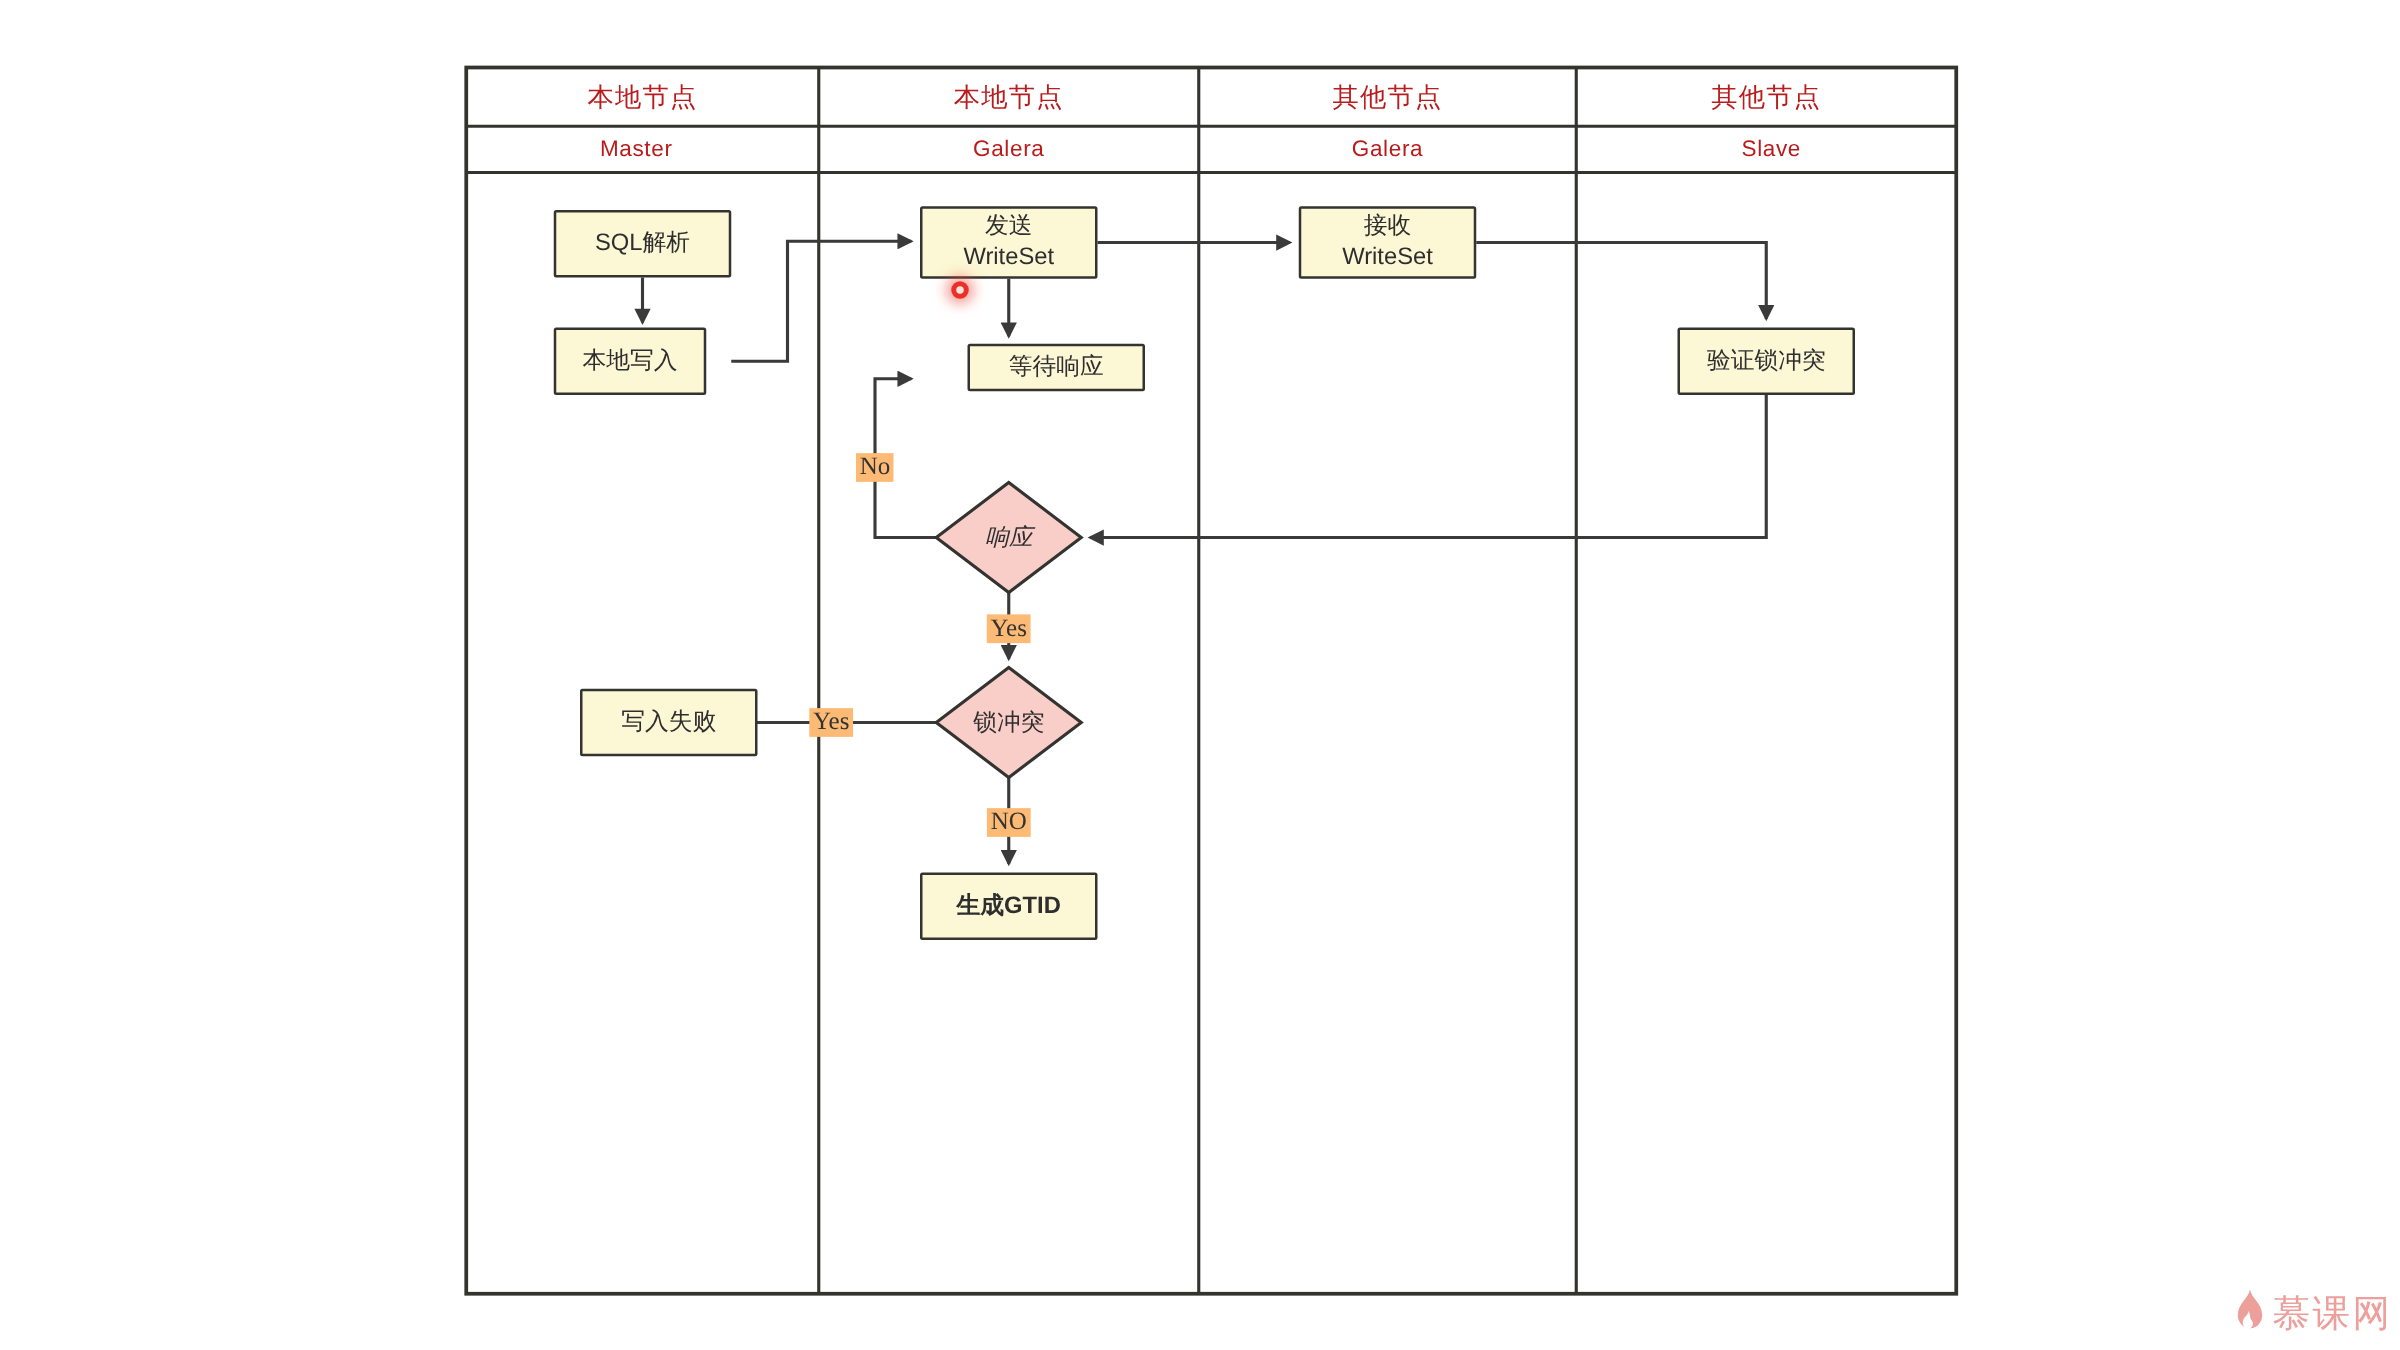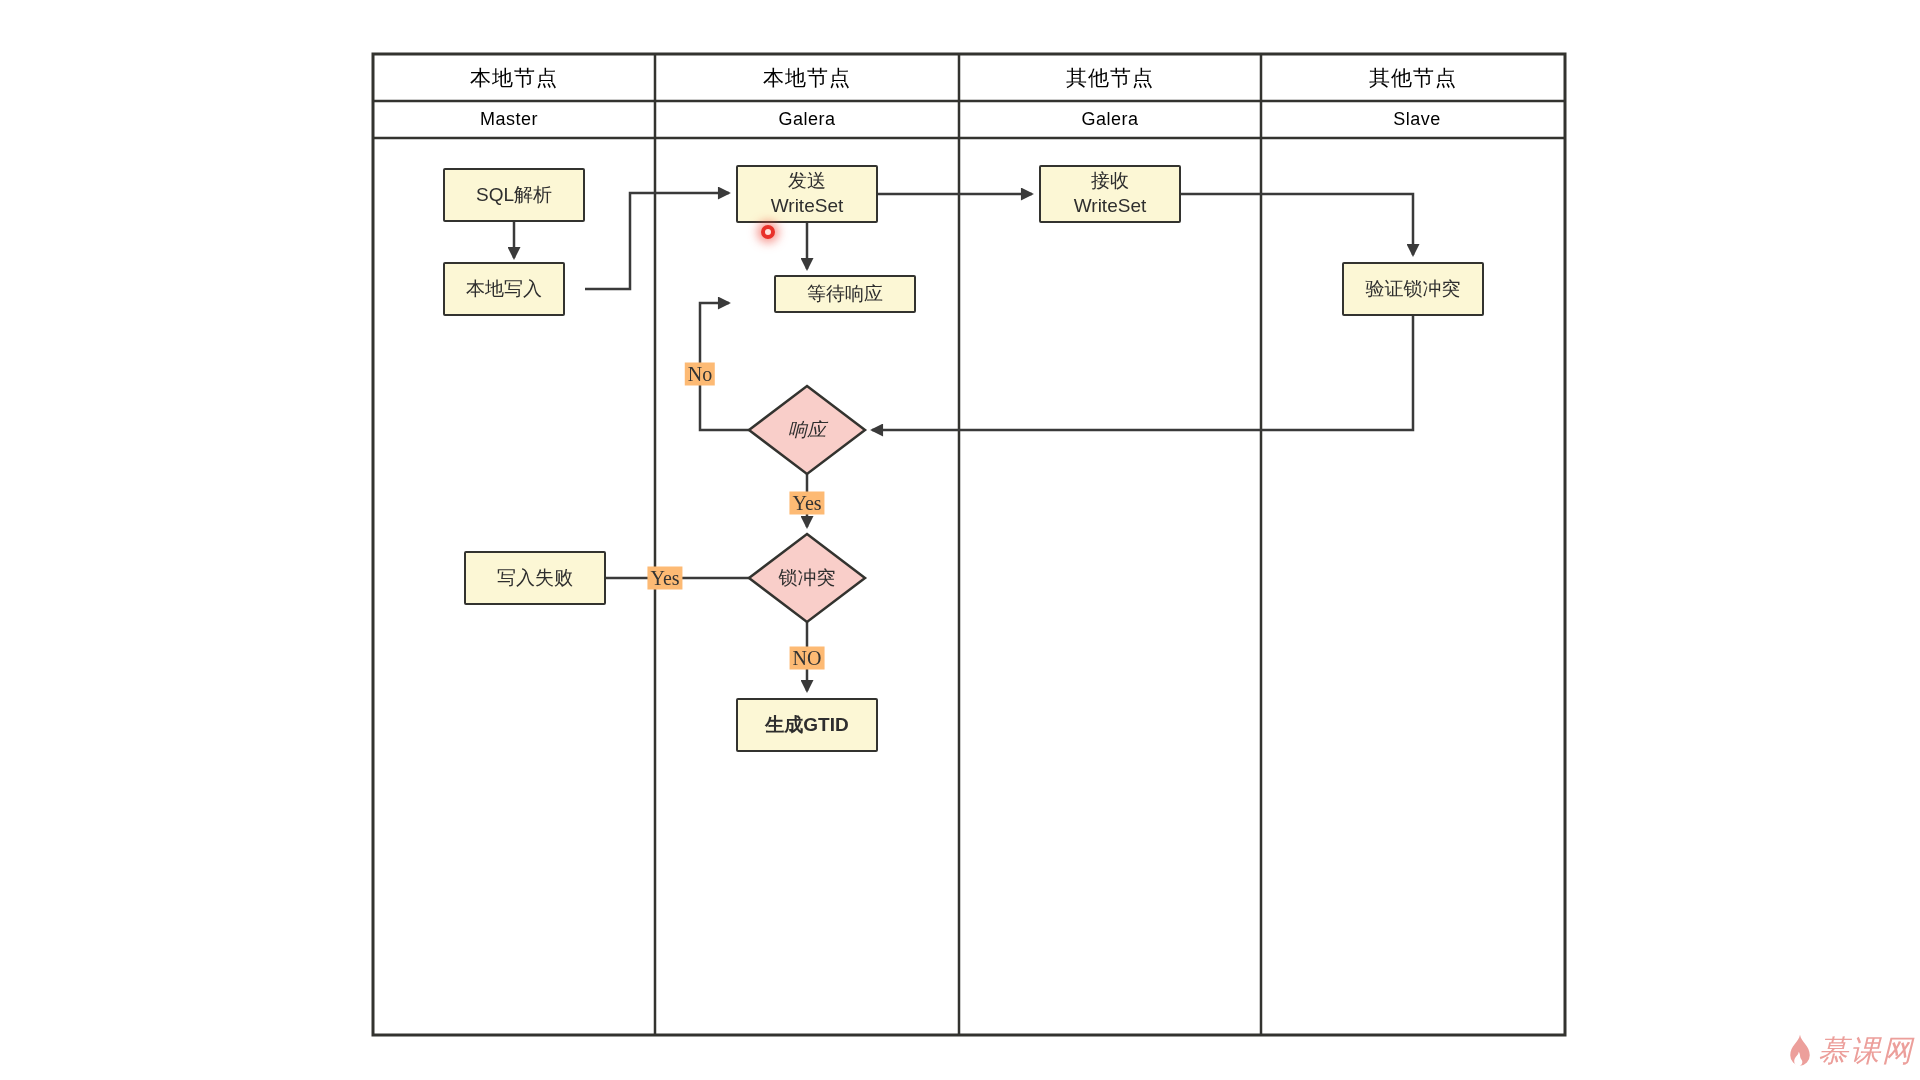--- a/index.html
+++ b/index.html
@@ -4,21 +4,21 @@
 <style>
   * { margin: 0; padding: 0; box-sizing: border-box; }
   html, body { width: 1920px; height: 1080px; background: #ffffff; }
   body { font-family: "Liberation Sans", "DejaVu Sans", sans-serif; color: #2e2e2e; }
   .canvas { position: absolute; top: 0; left: 0; width: 1920px; height: 1080px; overflow: hidden; background: #ffffff; }
   svg.layer { position: absolute; top: 0; left: 0; width: 1920px; height: 1080px; }
 
   
   .lane-top, .lane-sub {
     position: absolute; display: flex; align-items: center; justify-content: center;
-    color: #000000; letter-spacing: 1px;
+    color: #b91c1c; letter-spacing: 1px;
   }
   .lane-top { font-size: 21px; }
   .lane-sub { font-size: 18px; letter-spacing: 0.5px; }
 
   
   .node {
     position: absolute; display: flex; align-items: center; justify-content: center;
     text-align: center; background: #FCF7D5; border: 2.5px solid #33332F; border-radius: 2px;
     font-size: 19px; line-height: 1.3; color: #2e2e2e; white-space: pre-line;
   }
@@ -38,21 +38,21 @@
   
   .laser {
     position: absolute; left: 761px; top: 225px; width: 14px; height: 14px;
     border-radius: 50%; border: 4px solid #E8312A; background: #ffe3de;
     box-shadow: 0 0 10px 4px rgba(238, 72, 60, 0.55);
   }
 
   
   .brand {
     position: absolute; right: 6px; bottom: 8px;
-    display: flex; align-items: center; gap: 5px; font-style: italic;
+    display: flex; gap: 5px;
   }
   .brand-text { font-size: 30px; color: #EC9F9B; letter-spacing: 2px; }
 </style>
 </head>
 <body>
 
 <div class="canvas">
 
   <svg class="layer" viewBox="0 0 1920 1080">
     <defs>

